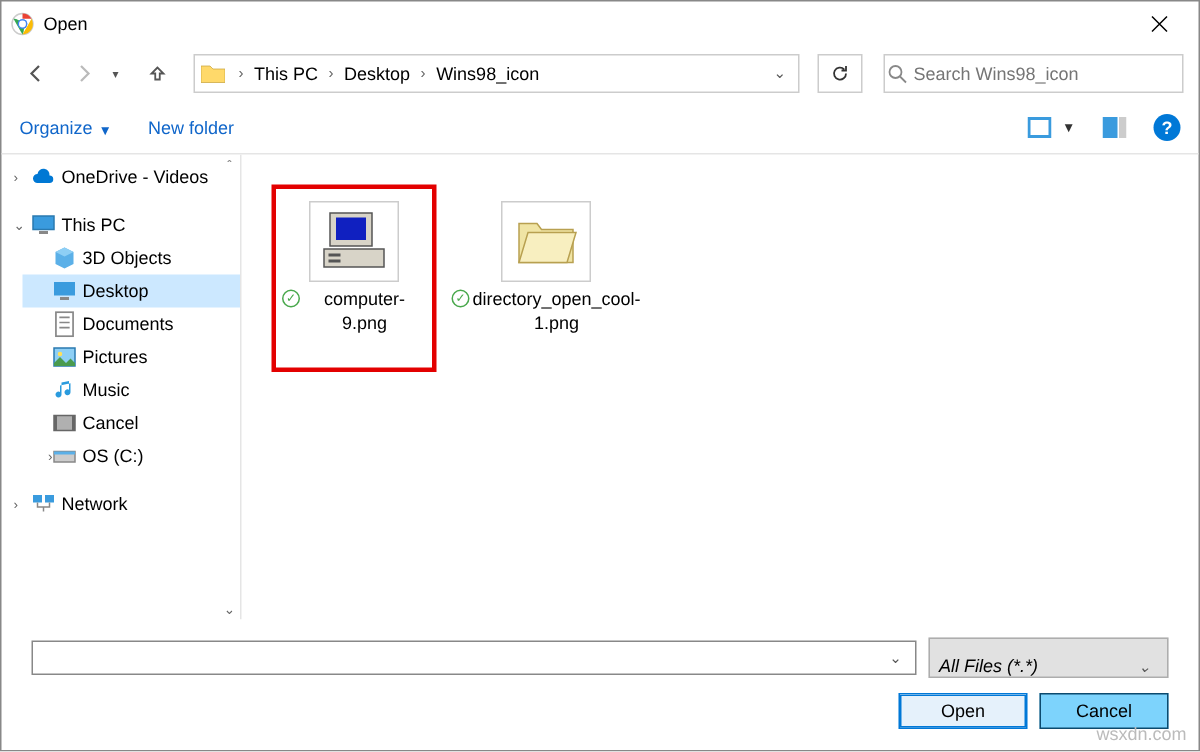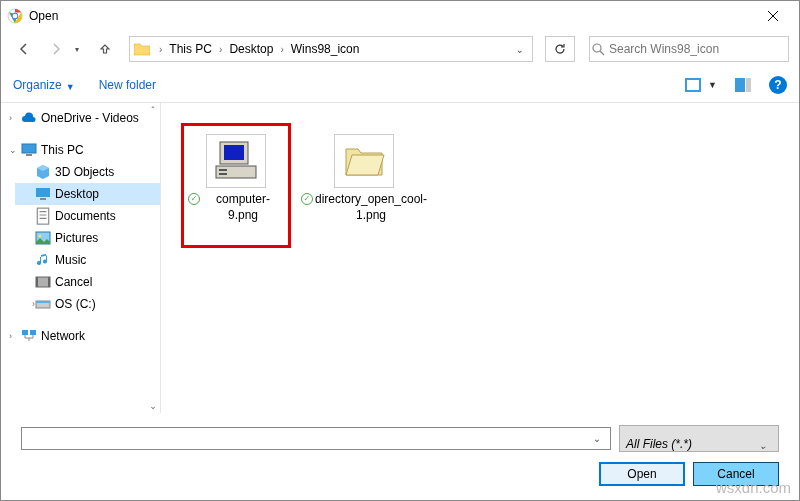--- a/index.html
+++ b/index.html
@@ -46,21 +46,21 @@
 .footer { padding: 12px 20px 14px 20px; display: flex; flex-direction: column; gap: 10px; }
 .fn-row { display: flex; align-items: center; }
 .fn-label { width: 170px; text-align: right; padding-right: 8px; }
 .fn-input { flex: 1; height: 23px; border: 1px solid #888; padding: 0 4px; display: flex; align-items: center; }
 .fn-dd { width: 18px; text-align: center; color: #555; font-size: 10px; cursor: pointer; }
 .filter { width: 160px; height: 27px; background: #e1e1e1; border: 1px solid #adadad; margin-left: 8px; display: flex; align-items: flex-end; padding: 0 6px; cursor: pointer; font-style: italic; }
 .filter span:first-child { flex: 1; }
 .btn-row { display: flex; justify-content: flex-end; gap: 8px; }
 .btn { width: 86px; height: 24px; border: 1px solid #0c4a6e; background: #7dd3fc; display: flex; align-items: center; justify-content: center; cursor: pointer; }
 .btn.primary { border: 1px solid #0078d7; background: #e5f1fb; box-shadow: inset 0 0 0 1px #0078d7; }
-.watermark { position: absolute; bottom: 4px; right: 8px; color: #bbb; font-size: 15px; }
+.watermark { position: absolute; bottom: 4px; right: 8px; color: #bbb; font-size: 12px; }
 </style>
 </head>
 <body>
 
 <div class="window">
   <div class="titlebar">
     <span class="app-icon">
       <svg viewBox="0 0 16 16">
           <circle cx="8" cy="8" r="7" fill="#fff" stroke="#ccc"></circle>
           <circle cx="8" cy="8" r="3.2" fill="#4285f4"></circle>

